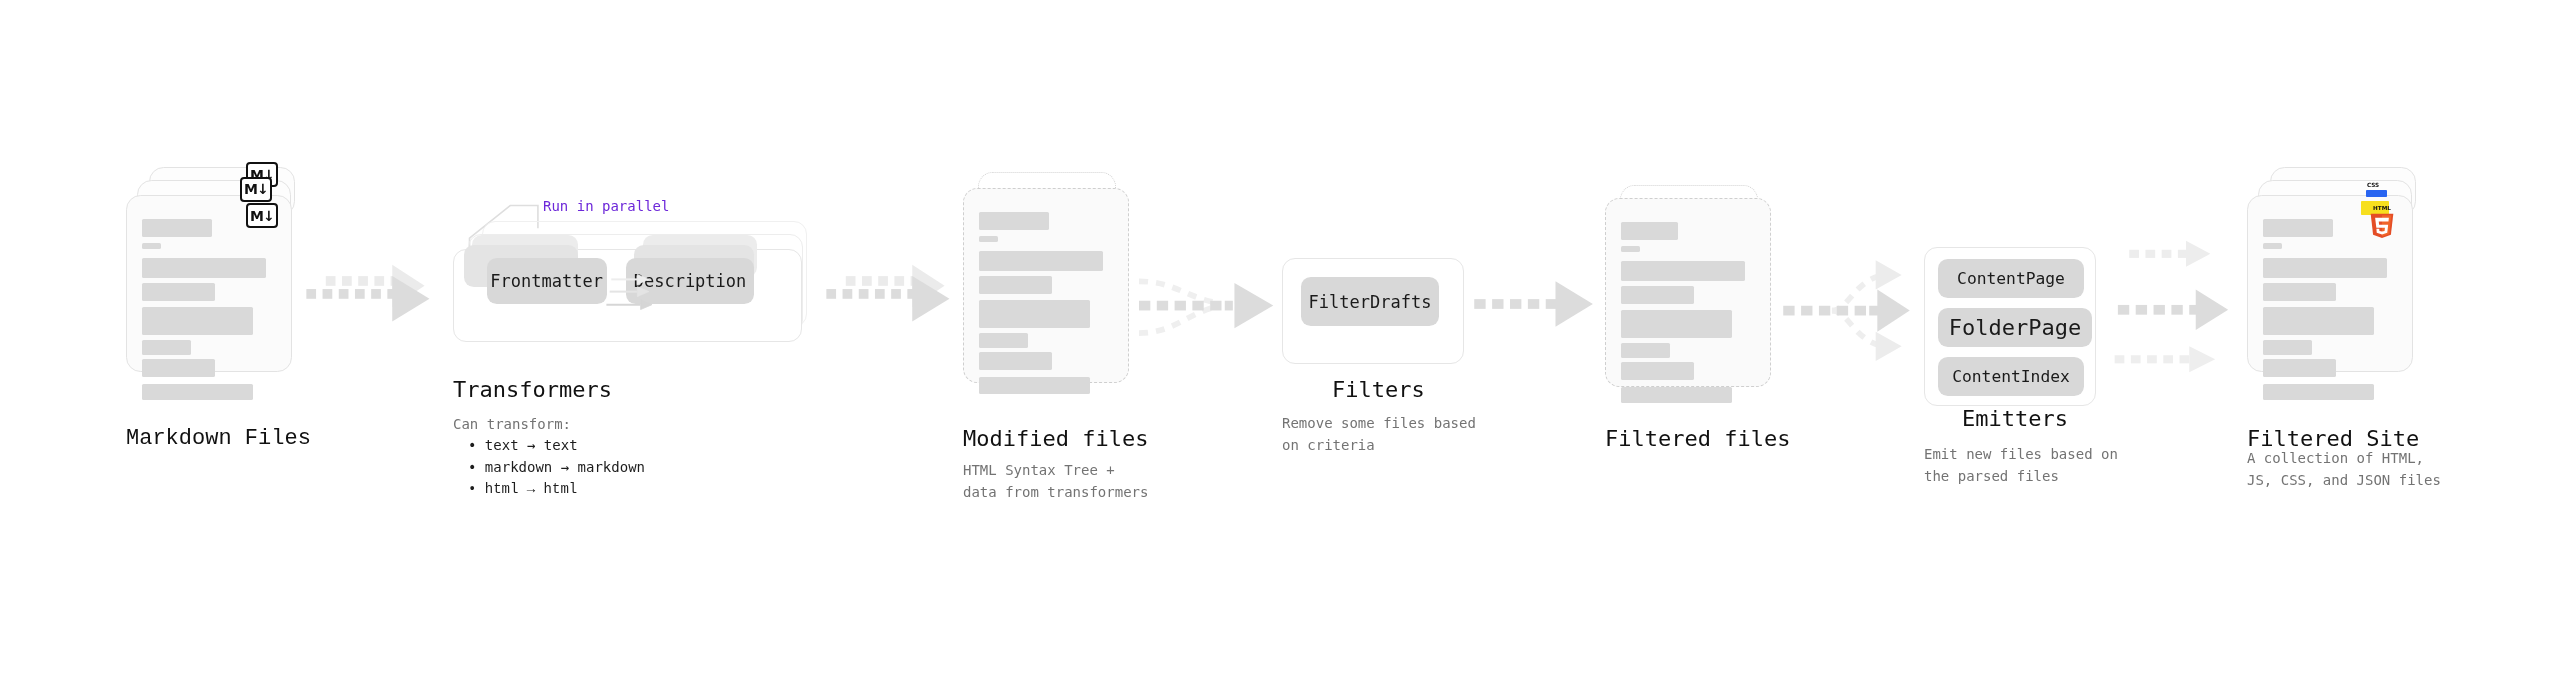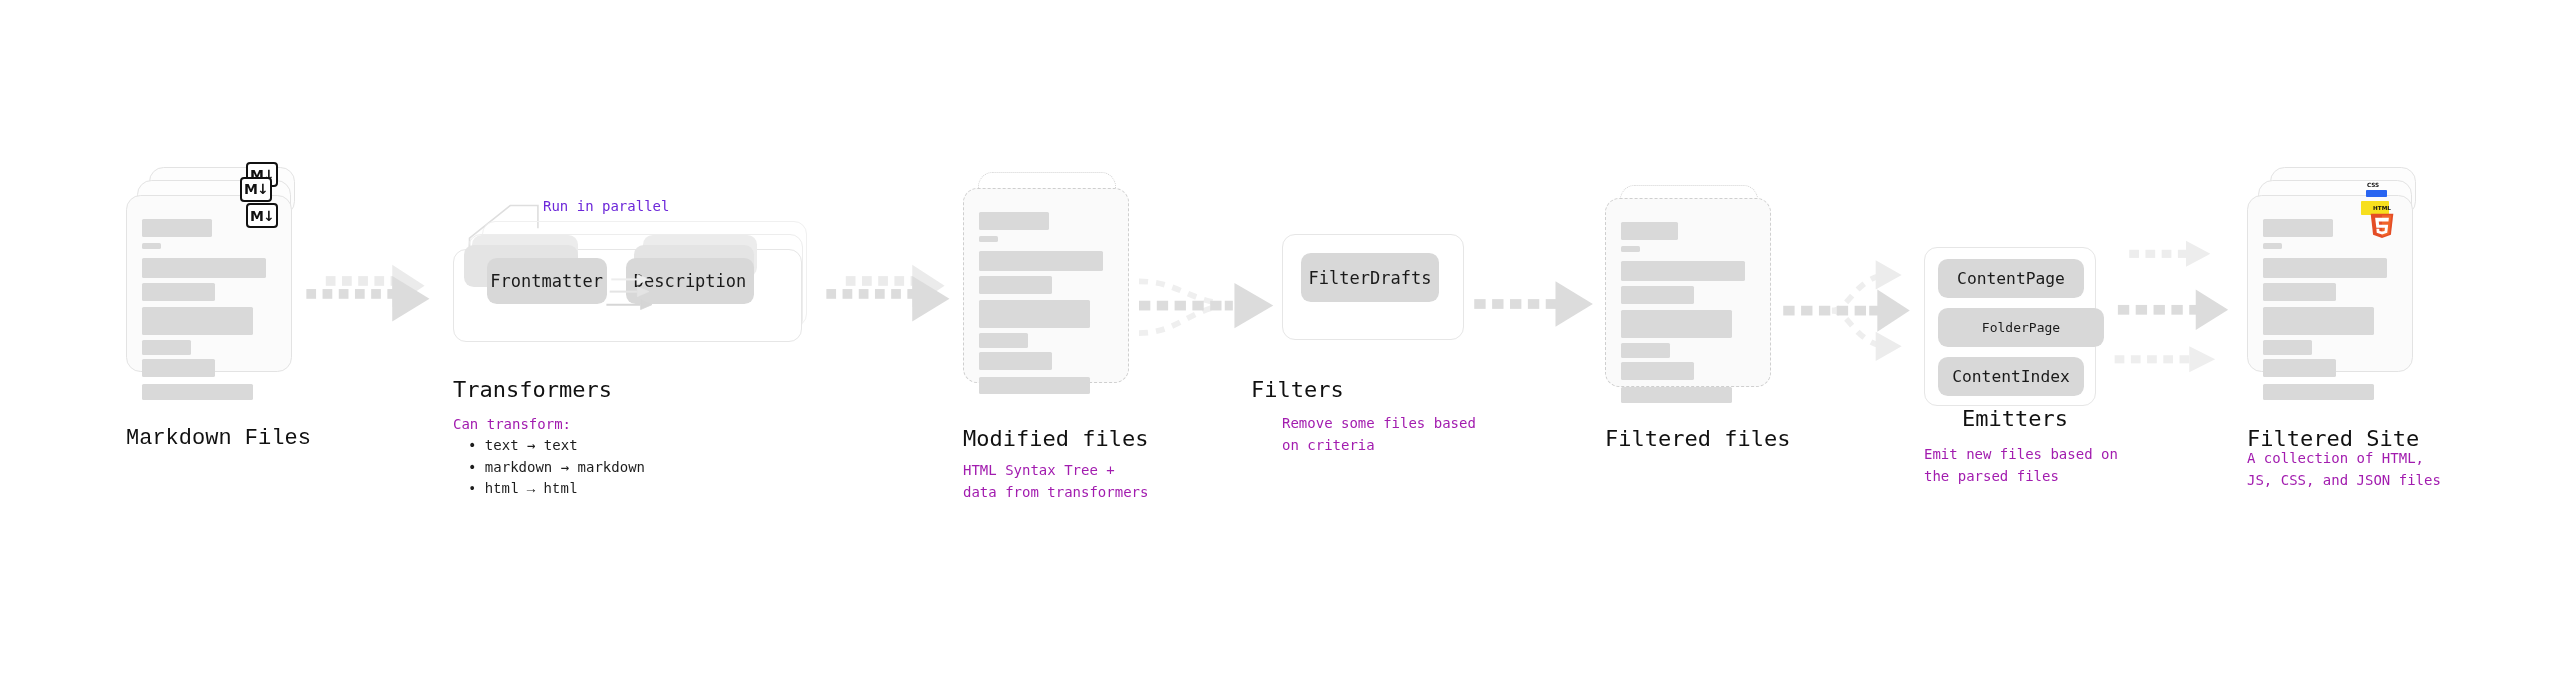--- a/index.html
+++ b/index.html
@@ -40,21 +40,21 @@
   .gbox.ghost1{background:transparent;border-color:#ededed;}
 
   .chip{position:absolute;background:#d8d8d8;border-radius:9.8px;
         display:flex;align-items:center;justify-content:center;
         font-size:17px;color:#1a1a1a;white-space:nowrap;box-sizing:border-box;}
   .chip.g2{background:#ececec;color:transparent;}
   .chip.g1{background:#e4e4e4;color:transparent;}
 
   
   .title{position:absolute;font-size:22px;color:#111;white-space:nowrap;letter-spacing:0px;}
-  .caption{position:absolute;font-size:14px;color:#a21caf;line-height:1.55;white-space:pre;}
+  .caption{position:absolute;font-size:14px;color:#737373;line-height:1.55;white-space:pre;}
   .runlabel{position:absolute;font-size:14px;color:#6d28d9;white-space:nowrap;}
 
   .bullets{position:absolute;font-size:14px;color:#1d1d1d;line-height:1.55;white-space:pre;}
 
   svg.deco{position:absolute;overflow:visible;}
 </style>
 </head>
 <body>
 
 <div id="stage">
@@ -193,26 +193,26 @@
       <rect x="6" y="38" width="14" height="12"></rect>
         <rect x="28" y="38" width="14" height="12"></rect>
       <rect x="50" y="38" width="14" height="12"></rect>
         <rect x="72" y="38" width="14" height="12"></rect>
       <rect x="94" y="38" width="14" height="12"></rect>
         <rect x="112" y="38" width="10" height="12"></rect>
       <polygon points="124,16 172,44 124,72"></polygon>
     </g>
   </svg>
 
-  <div class="gbox" style="left:1282px;top:234px;width:182px;height:106px;">
+  <div class="gbox" style="left:1282px;top:258px;width:182px;height:106px;">
     <div class="chip" style="left:18px;top:18px;width:138px;height:49px;">
         <span>FilterDrafts</span>
       </div>
   </div>
-  <div class="title" style="left:1251px;top:377px;">Filters</div>
+  <div class="title" style="left:1332px;top:377px;">Filters</div>
   <div class="caption" style="left:1282px;top:413px;">Remove some files based
 on criteria</div>
 
   <svg class="deco" style="left:1471px;top:286px;width:130px;height:49px;" viewBox="0 0 160 60">
     <g fill="#dcdcdc">
       <rect x="4" y="16" width="14" height="12"></rect>
         <rect x="26" y="16" width="14" height="12"></rect>
       <rect x="48" y="16" width="14" height="12"></rect>
         <rect x="70" y="16" width="14" height="12"></rect>
       <rect x="92" y="16" width="14" height="12"></rect>
@@ -252,21 +252,21 @@
       <rect x="92" y="86" width="14" height="12"></rect>
         <rect x="110" y="86" width="12" height="12"></rect>
       <polygon points="120,66 160,92 120,118"></polygon>
     </g>
   </svg>
 
   <div class="gbox" style="left:1924px;top:234px;width:172px;height:159px;margin-top:13px;">
     <div class="chip" style="left:13px;top:11.4px;width:146px;height:39px;font-size:16.3px;">
         <span>ContentPage</span>
       </div>
-    <div class="chip" style="left:13px;top:60px;width:166px;height:39px;font-size:13px;">
+    <div class="chip" style="left:13px;top:60px;width:154px;height:39px;font-size:22px;">
         <span>FolderPage</span>
       </div>
     <div class="chip" style="left:13px;top:109px;width:146px;height:39px;font-size:16.3px;">
         <span>ContentIndex</span>
       </div>
   </div>
   <div class="title" style="left:1924px;top:406px;margin-left:38px;">Emitters</div>
   <div class="caption" style="left:1924px;top:444px;">Emit new files based on
 the parsed files</div>
 

